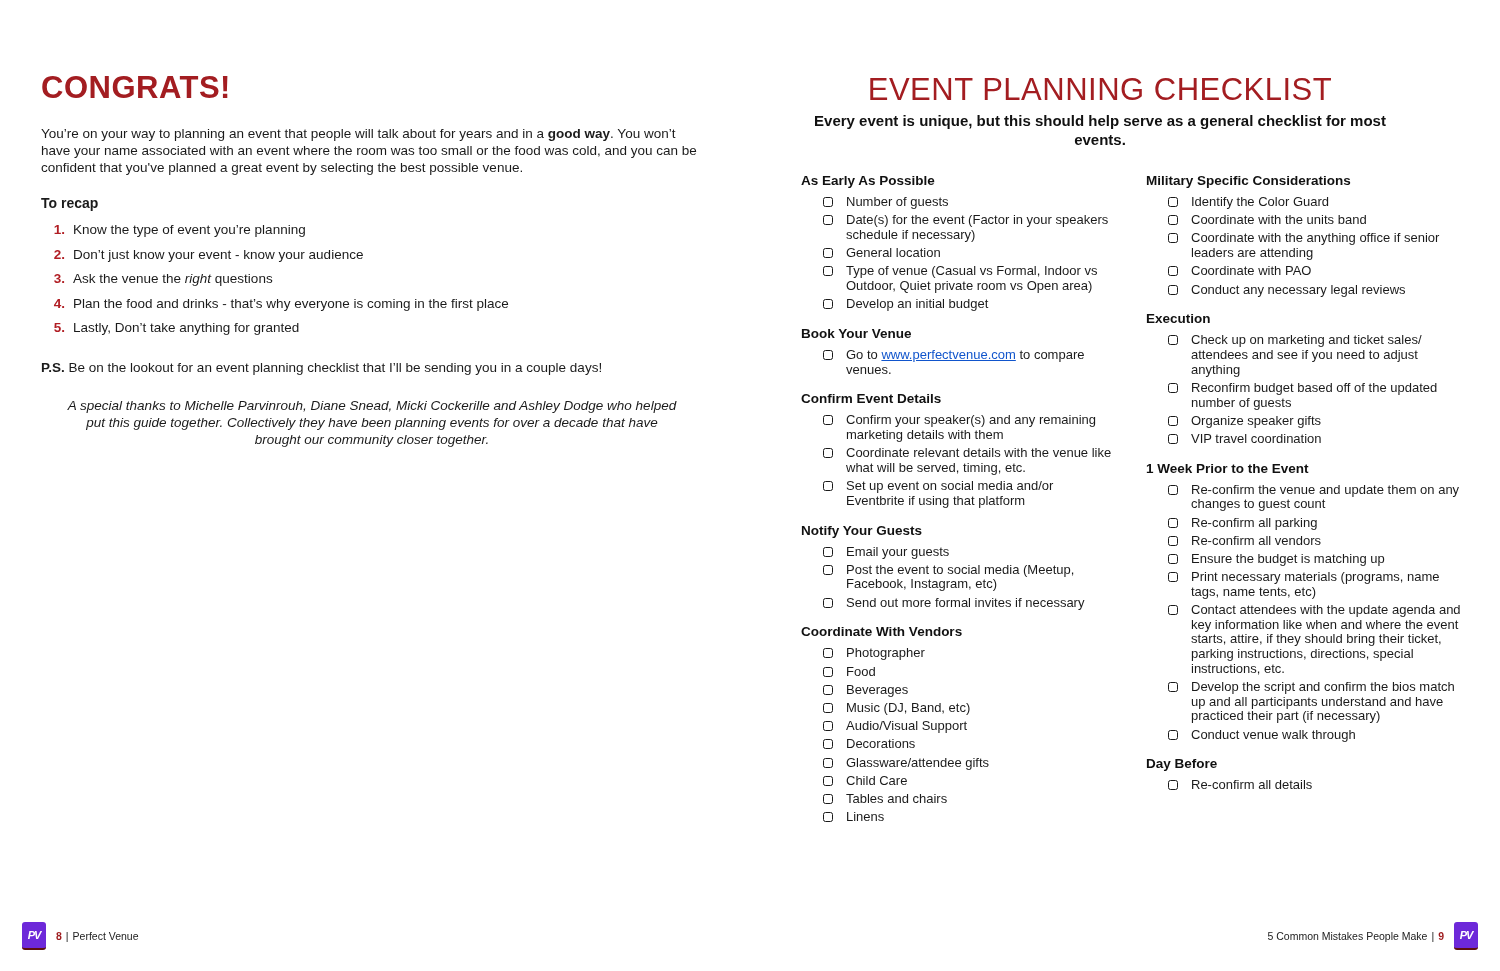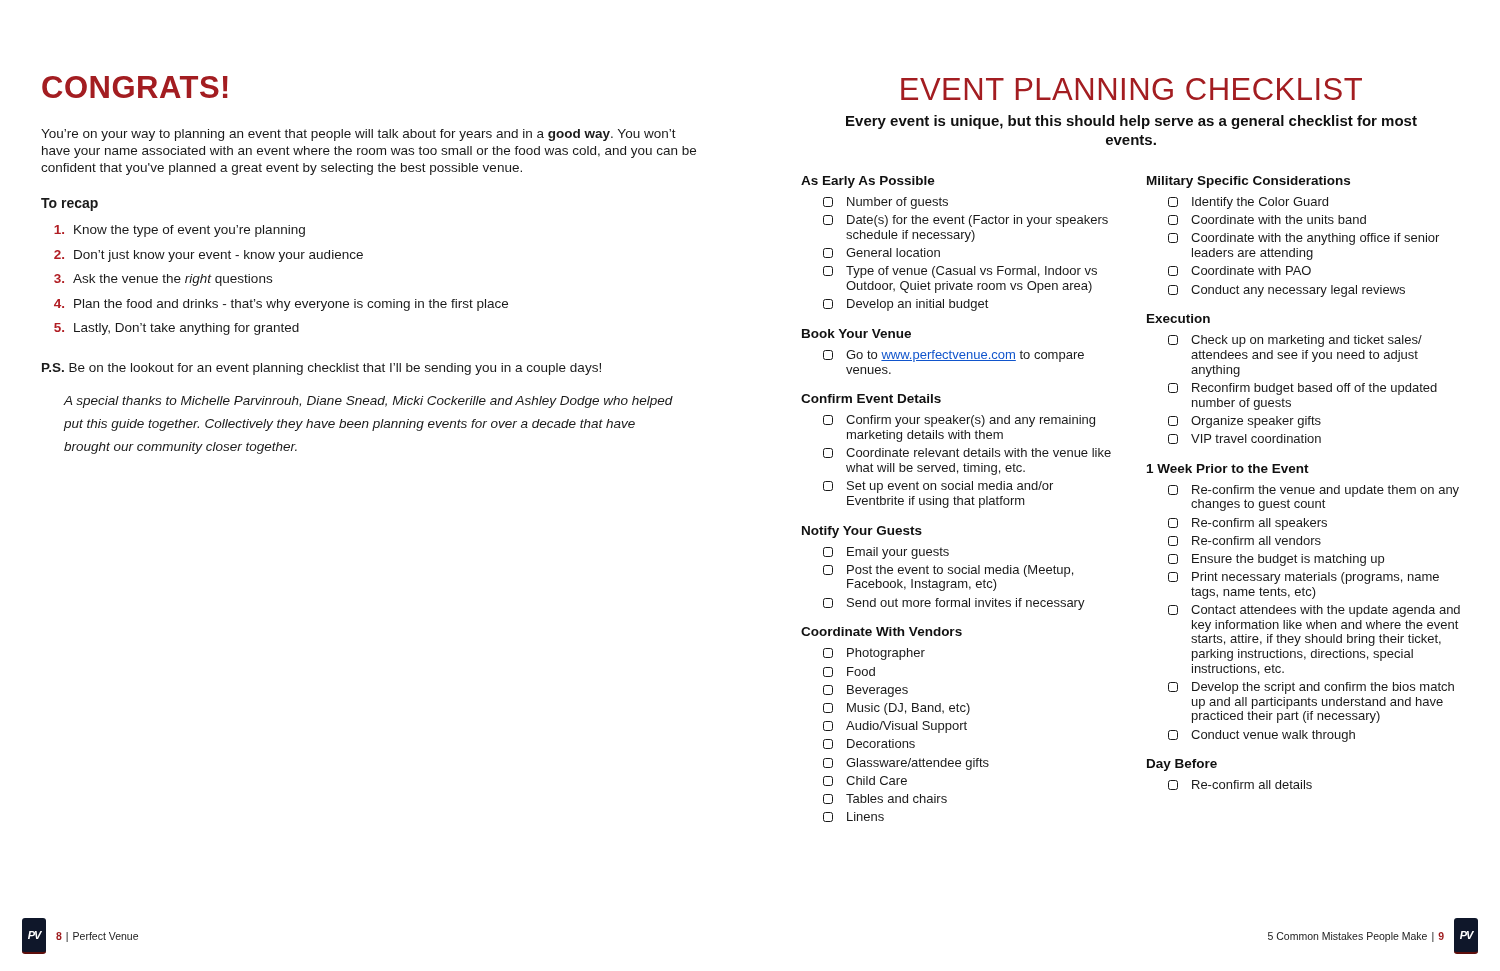--- a/index.html
+++ b/index.html
@@ -13,43 +13,43 @@
   .intro { font-size:13.5px; line-height:16.8px; color:#1b1b1b;margin-top:20px; }
   .intro b { font-weight:bold; }
   .recap-h { font-size:14px; font-weight:bold; margin-top:19px; }
   .recap-list { margin-top:11px; }
   .recap-item { display:flex; font-size:13.5px; line-height:16px; margin-bottom:8.5px; }
   .recap-num { color:#b11e24; font-weight:bold; width:24px; text-align:right; flex:0 0 24px; }
   .recap-text { margin-left:8px; }
   .recap-text i { font-style:italic; }
   .ps { font-size:13.5px; line-height:16.8px; margin-top:24px; }
   .ps b { font-weight:bold; }
-  .thanks { font-size:13.5px; line-height:23px; font-style:italic; margin-top:12px; margin-left:23px; width:616px; }
+  .thanks { font-size:13.5px; line-height:17px; font-style:italic; margin-top:20px; margin-left:23px; width:616px;text-align:center; }
 
   
-  .right-head { position:absolute; left:845px; top:72px; width:572px; text-align:center; }
+  .right-head { position:absolute; left:814px; top:72px; width:572px; text-align:center; }
   .right-title { font-size:31px; font-weight:400; letter-spacing:.5px; color:#a31d21; }
   .right-sub { font-size:15px; font-weight:bold; line-height:19px; margin-top:3px; color:#111; }
 
   .col { position:absolute; top:173px; }
   .col-0 { left:801px;  width:312px; }
   .col-1 { left:1146px; width:316px; }
 
   .section { margin-bottom:14px; }
   .sec-h { font-size:13.5px; font-weight:bold; margin-bottom:7px; color:#111; }
   .ci { display:flex; margin:0 0 3.5px 22px; font-size:13px; line-height:14.7px; }
   .box { flex:0 0 10px; width:10px; height:10px; border:1.6px solid #1a1a1a; border-radius:2.5px; margin-top:2px; }
   .ci-t { margin-left:13px; }
   .link { color:#1155cc; text-decoration:underline; cursor:pointer; }
 
   
   .footer { position:absolute; top:921px; height:30px; display:flex; align-items:center; font-size:10.5px; color:#222; }
   .footer-left { left:22px; }
   .footer-right { right:22px; }
-  .logo { width:24px; height:36px; background:#0f172a; border-radius:3px; color:#fff;
+  .logo { width:24px; height:28px; background:#6d28d9; border-radius:3px; color:#fff;
           font-weight:bold; font-style:italic; font-size:11px; display:flex; align-items:center;
           justify-content:center; letter-spacing:-1px; border-bottom:2px solid #5e0f0c; }
   .footer-left .logo { margin-right:10px; }
   .footer-right .logo { margin-left:10px; }
   .pg-num { color:#9e1b1e; font-weight:bold; }
   .footer-sep { margin:0 4px; color:#222; }
 </style>
 </head>
 <body>
 
@@ -243,21 +243,21 @@
         </div>
       </div>
       <div class="section">
         <div class="sec-h">1 Week Prior to the Event</div>
         <div class="ci">
           <span class="box"></span>
           <span class="ci-t">Re-confirm the venue and update them on any changes to guest count</span>
         </div>
         <div class="ci">
           <span class="box"></span>
-          <span class="ci-t">Re-confirm all speakers</span>
+          <span class="ci-t">Re-confirm all parking</span>
         </div>
         <div class="ci">
           <span class="box"></span>
           <span class="ci-t">Re-confirm all vendors</span>
         </div>
         <div class="ci">
           <span class="box"></span>
           <span class="ci-t">Ensure the budget is matching up</span>
         </div>
         <div class="ci">

